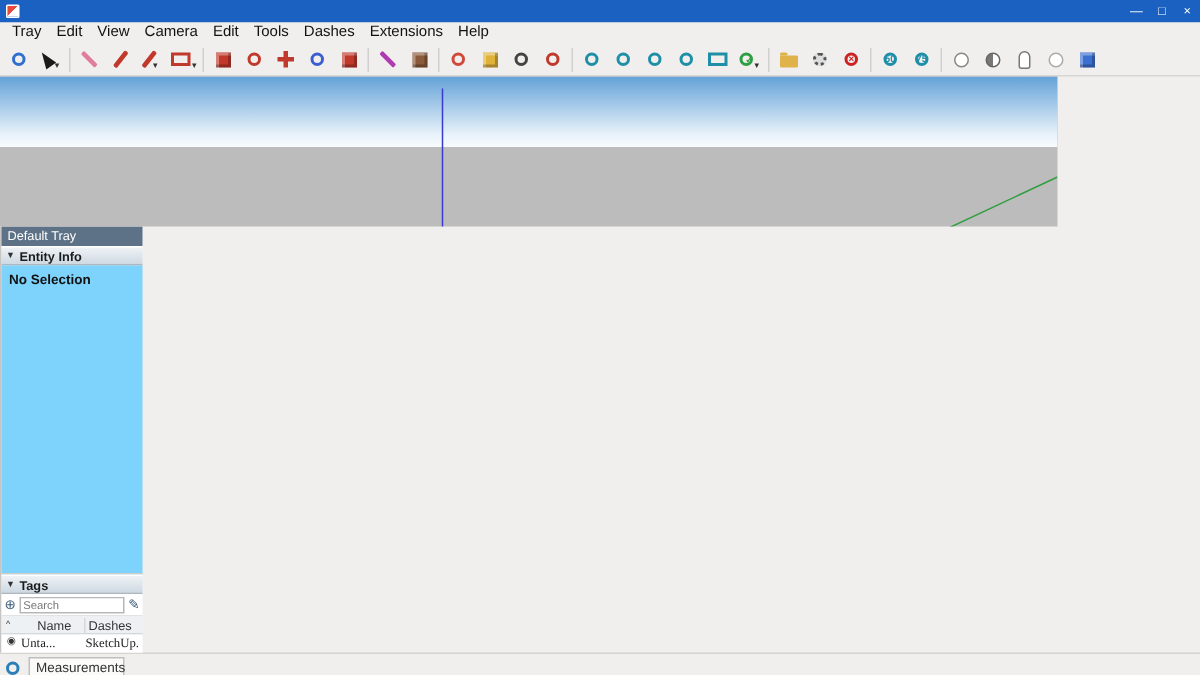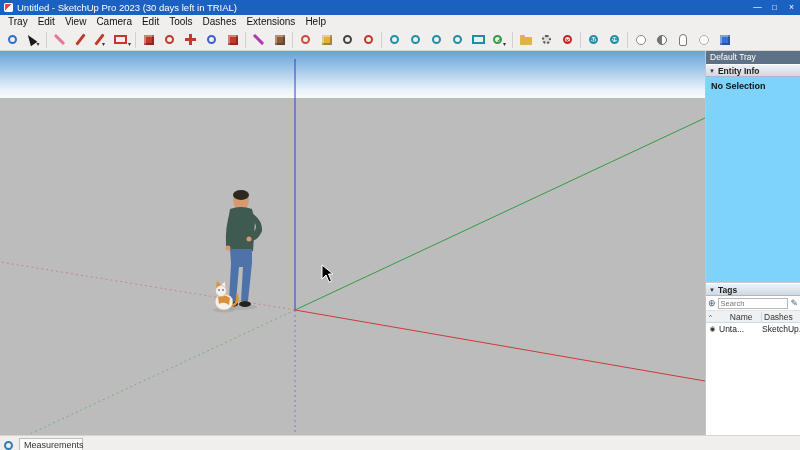--- a/index.html
+++ b/index.html
@@ -38,61 +38,60 @@
   .s-cross::after  { content:""; position:absolute; left:4px; top:0; width:3px; height:11px; background:var(--c); }
   .s-arrow { width:0; height:0; border-left:4px solid transparent; border-right:4px solid transparent;
              border-bottom:11px solid var(--c); transform:rotate(-35deg); }
   .s-folder { width:12px; height:8px; background:var(--c); border-radius:1px; position:relative; margin-top:3px; }
   .s-folder::before { content:""; position:absolute; top:-2px; left:0; width:5px; height:2px; background:var(--c); border-radius:1px 1px 0 0; }
   .s-gear { width:9px; height:9px; border:2px dotted var(--c); border-radius:50%; background:#ddd; }
   .txt { position:absolute; top:50%; left:50%; transform:translate(-50%,-50%); font-size:6.5px; font-weight:bold; }
   .caret { font-size:6px; color:#333; margin-left:1px; align-self:flex-end; padding-bottom:3px; }
 
   
-  .main { display:flex; height:384px; }
+  .main { display:flex; height:384px;flex-direction:column; }
   .viewport { position:relative; width:705px; height:384px; background:#bdbcbc; overflow:hidden; }
   .sky { position:absolute; top:0; left:0; right:0; height:47px;
          background:linear-gradient(#63a2d8 0%, #9cc4e6 35%, #e8f2fa 82%, #f7fbfd 100%); }
   .scene { position:absolute; inset:0; }
   .cursor { position:absolute; left:321px; top:213px; }
 
   
   .tray { width:95px; background:#f3f3f3; border-left:1px solid #c6c5c4; display:flex; flex-direction:column; font-size:8.5px; }
   .tray-title { height:13px; background:#5e7287; color:#fff; padding:1px 4px; font-size:8.5px; line-height:11px; }
   .sec-h { height:13px; background:linear-gradient(#eef2f6,#cfd9e2); border-top:1px solid #fff; border-bottom:1px solid #adb7c1;
            display:flex; align-items:center; gap:3px; padding:0 3px; font-weight:bold; color:#1c1c1c; flex:0 0 auto; }
   .arrow { font-size:6px; color:#333; }
   .ei-body { height:206px; background:#7dd3fc; border-bottom:1px solid #ccc; padding:4px 5px; font-weight:bold; font-size:9px; color:#111; }
   .tags-bar { height:15px; background:#fff; display:flex; align-items:center; gap:2px; padding:0 2px; border-bottom:1px solid #e2e2e2; }
   .tico { font-size:9px; color:#3c5a78; line-height:15px; }
   .tsearch { flex:1; height:11px; border:1px solid #b7b7b7; background:#fff; display:flex; align-items:center; min-width:0; }
   .tsearch input { width:100%; border:none; outline:none; font-size:7.5px; padding:0 2px; font-family:"Liberation Sans",sans-serif; color:#444; }
   .tags-head { height:12px; background:#eef1f4; border-bottom:1px solid #d5d8db; display:flex; align-items:center; color:#333; }
   .th-name { width:56px; padding-left:3px; border-right:1px solid #d5d8db; display:flex; gap:18px; align-items:center; }
   .th-dash { flex:1; padding-left:2px; overflow:hidden; white-space:nowrap; }
-  .tag-row { height:12px; background:#fff; display:flex; align-items:center; color:#222; }
+  .tag-row { height:12px; background:#fff; display:flex; color:#222;font-family:Liberation Serif, serif; }
   .tr-eye { width:13px; text-align:center; font-size:7px; color:#333; }
   .tr-name { width:43px; overflow:hidden; white-space:nowrap; }
   .tr-dash { flex:1; overflow:hidden; white-space:nowrap; }
   .tags-fill { flex:1; background:#fff; }
 
   
   .statusbar { height:19px; background:#f0efee; border-top:1px solid #d6d4d1; display:flex; align-items:center; padding:0 4px; gap:6px; }
   .geo { width:9px; height:9px; border:2px solid #2a7fb8; border-radius:50%; flex:0 0 auto; }
   .hint { font-size:9.5px; color:#222; flex:1; white-space:nowrap; overflow:hidden; }
   .meas { display:flex; align-items:center; border:1px solid #c0beba; background:#fbfbfa; height:14px; padding:0 4px;
           font-size:9px; color:#333; width:64px; flex:0 0 auto; }
   .meas-pad { width:34px; flex:0 0 auto; }
 </style>
 </head>
 <body>
 
 <div class="titlebar">
   <span class="logo"></span>
-  <span class="wtitle">Untitled - SketchUp Pro 2023 (30 days left in TRIAL)</span>
   <div class="wctrls">
 
       <span class="wbtn">—</span>
 
       <span class="wbtn">□</span>
 
       <span class="wbtn">×</span>
     </div>
 </div>
 

